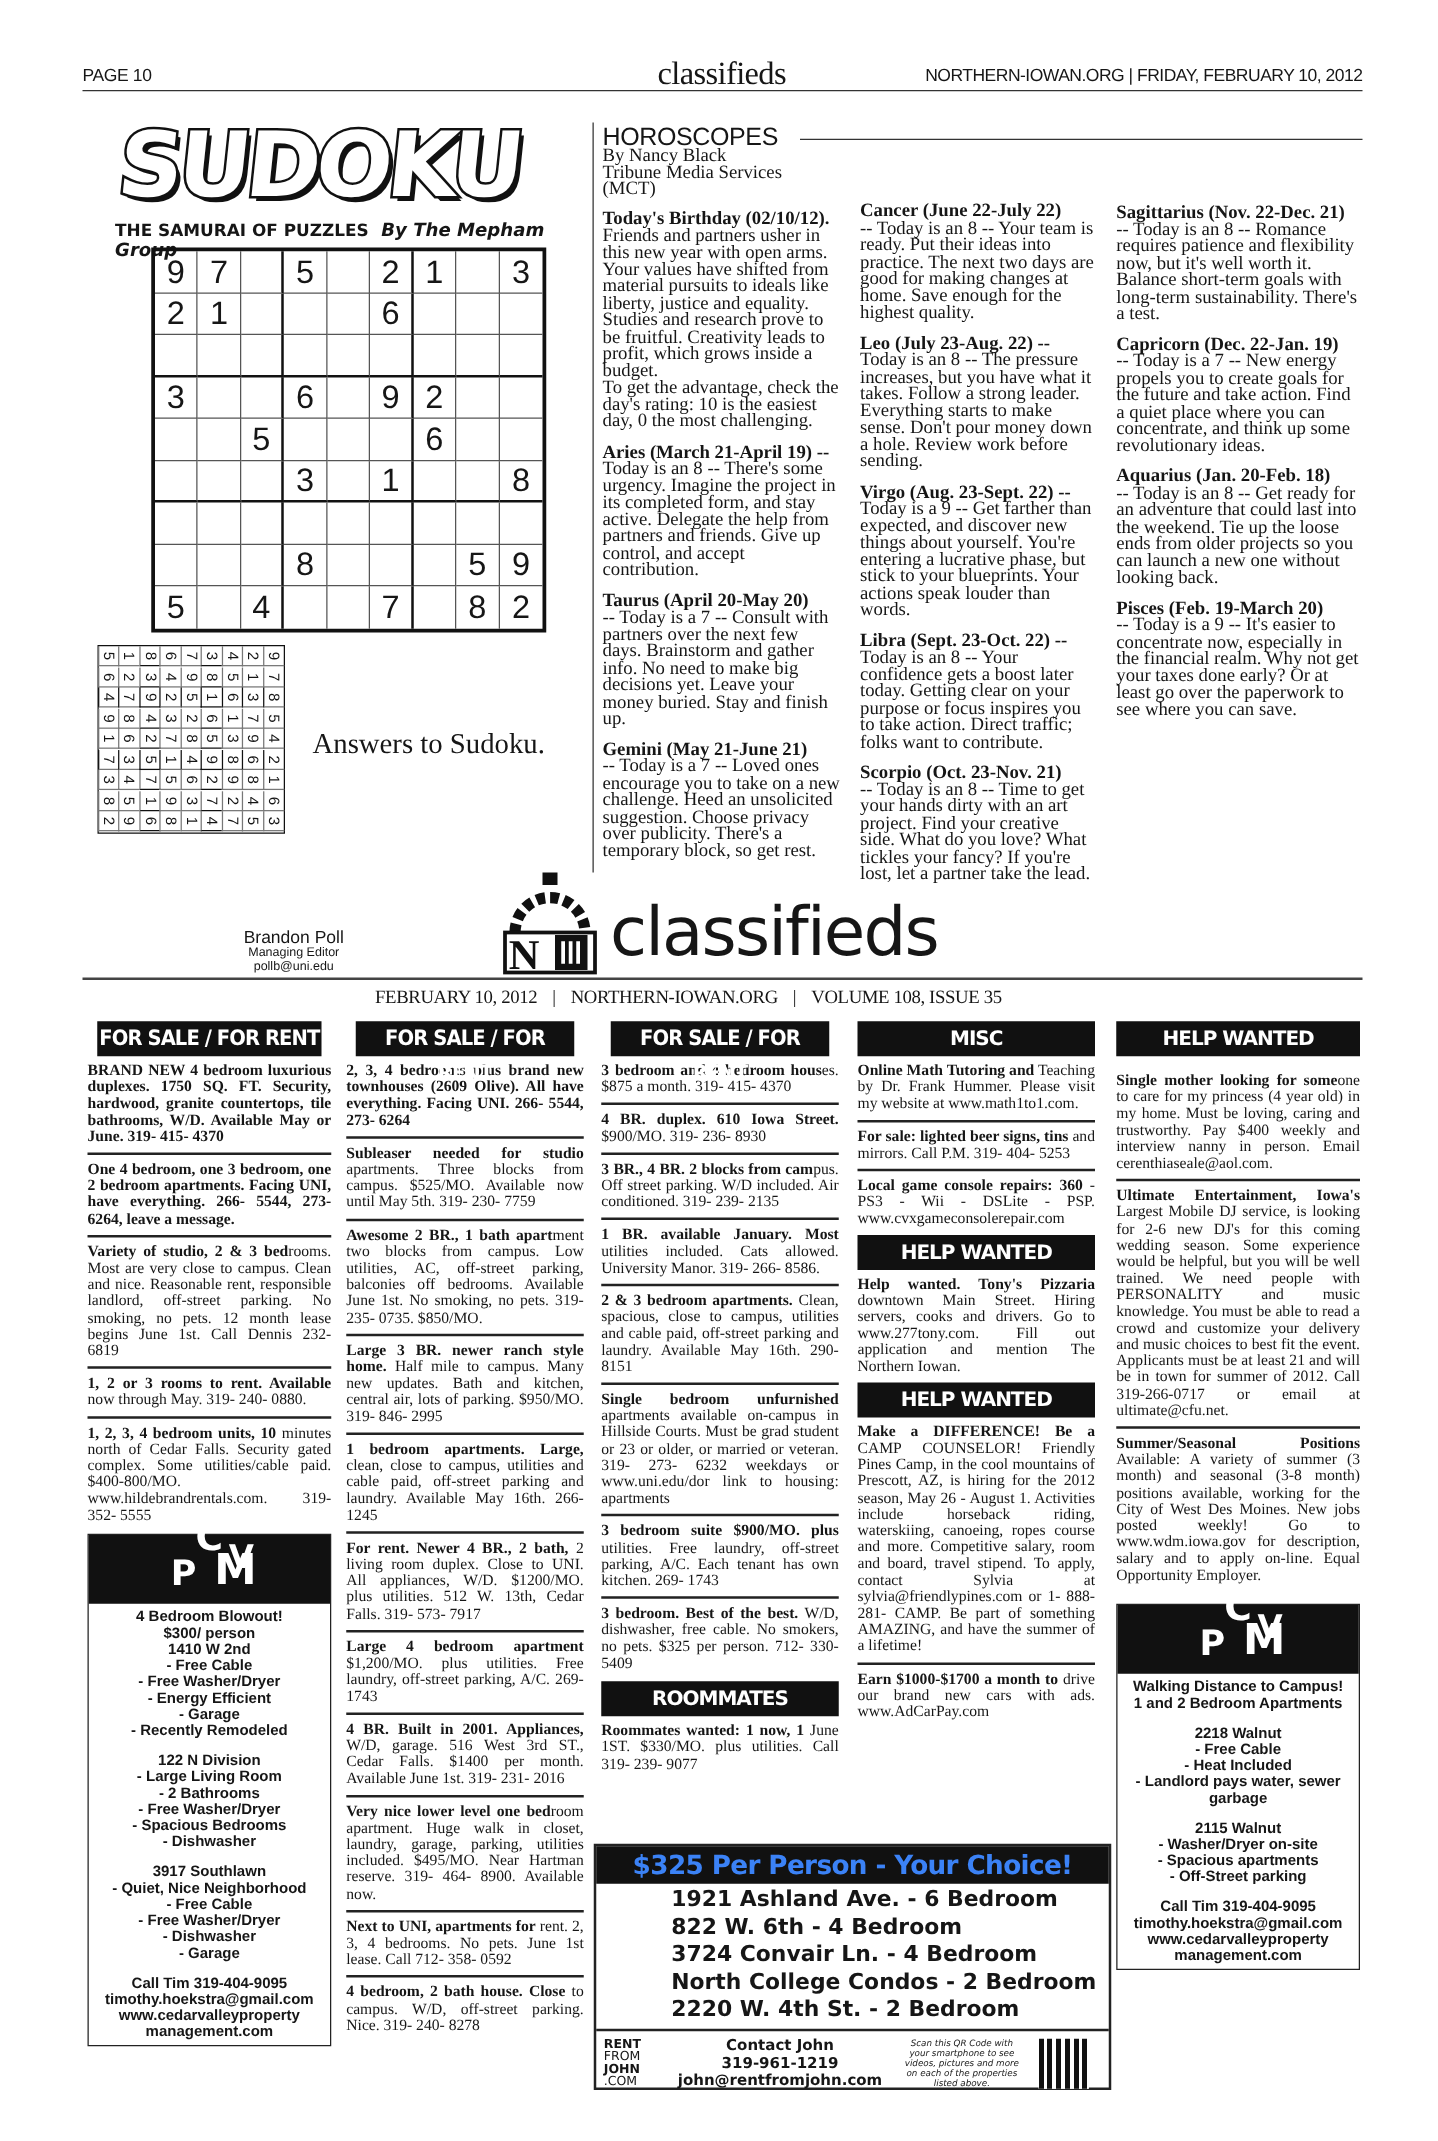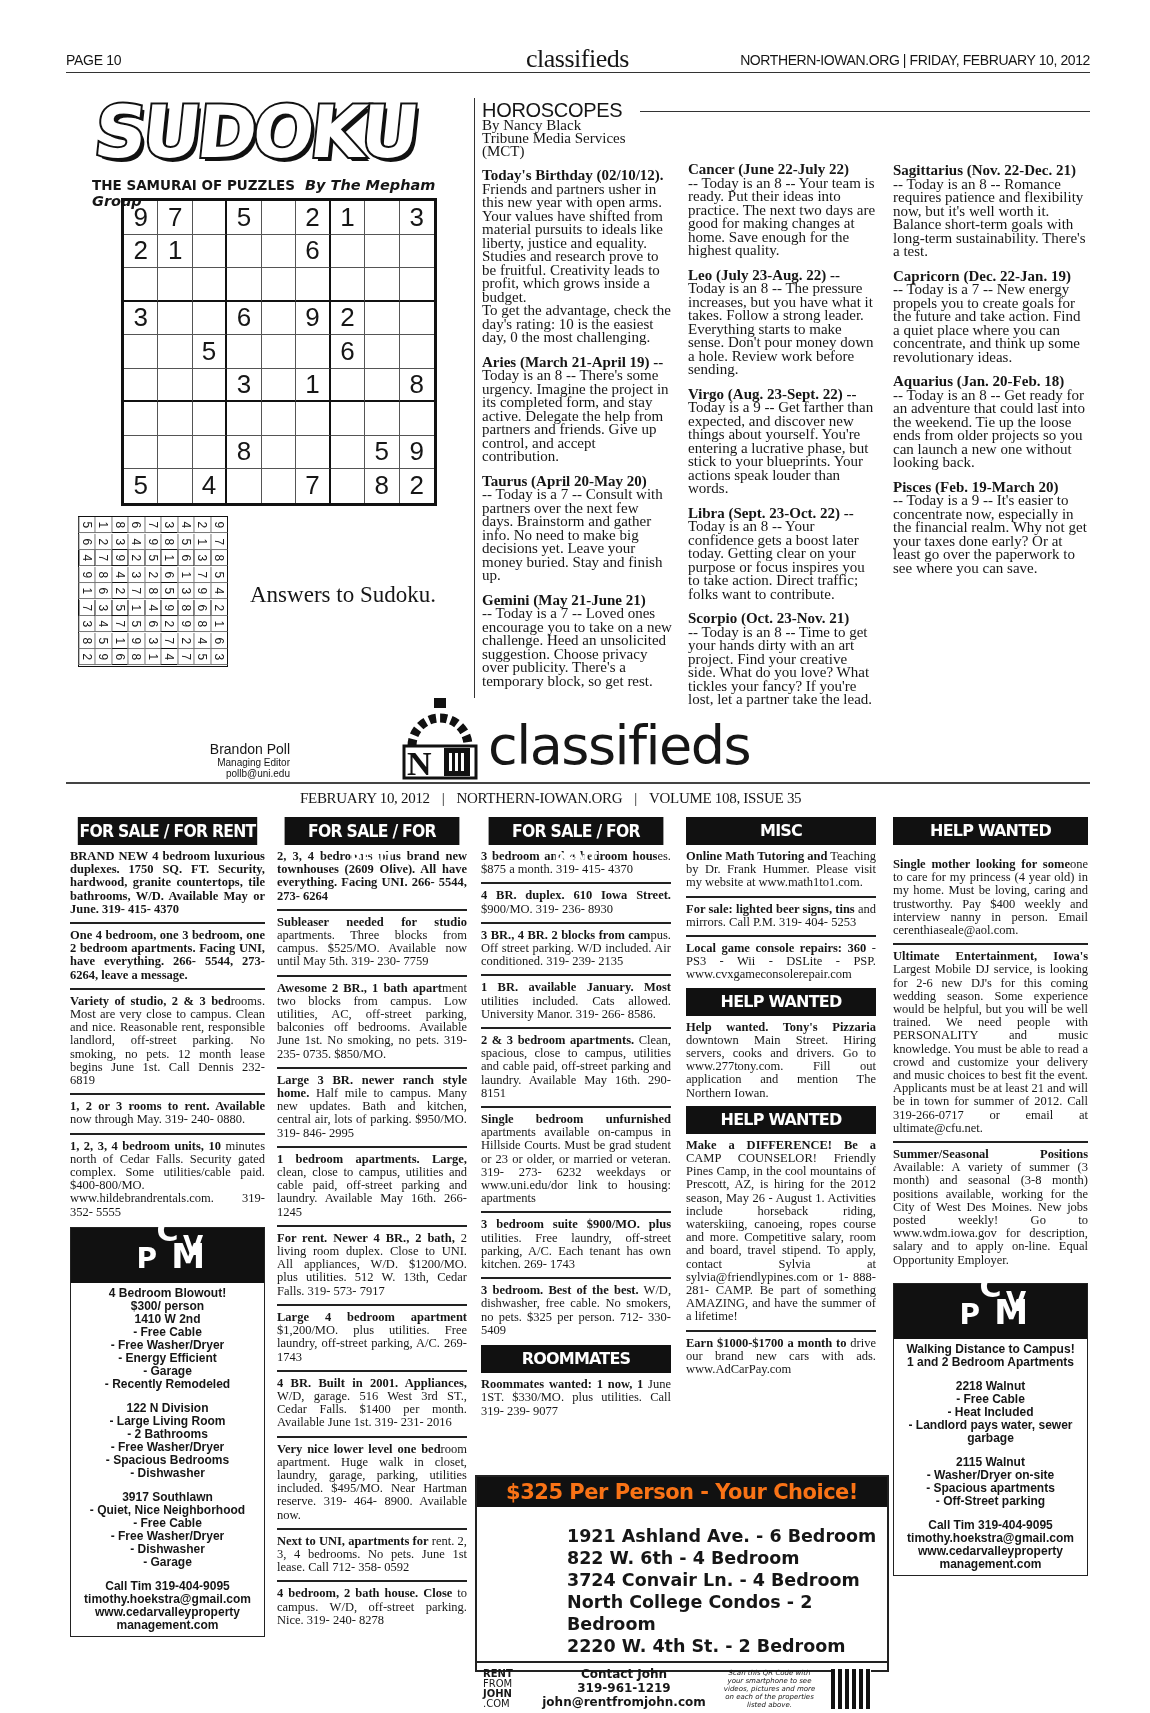--- a/index.html
+++ b/index.html
@@ -27,21 +27,21 @@
   .ans .c.bb{border-bottom:1.5px solid #111;}
   .ans-caption{left:250px;top:582px;font-size:23px;}
   
   .horo-rule{left:474px;top:98px;width:1px;height:600px;background:#333;}
   .horo-title{left:482px;top:99px;font-family:"Liberation Sans",sans-serif;font-size:20px;letter-spacing:-.3px;}
   .horo-line{left:640px;top:111px;width:450px;height:1px;background:#333;}
   .hcol{font-size:15px;line-height:13.5px;}
   .hcol p{margin:0 0 11px 0;}
   .hcol b{font-weight:bold;}
   
-  .editor{left:180px;top:741px;width:110px;text-align:right;font-family:"Liberation Sans",sans-serif;}
+  .editor{left:180px;top:741px;width:110px;text-align:center;font-family:"Liberation Sans",sans-serif;}
   .editor .n{font-size:14px;}
   .editor .r,.editor .e{font-size:10px;line-height:11px;}
   .logo-arch{left:400px;top:690px;width:80px;height:90px;}
   .logo-word{left:488px;top:715px;font-family:"DejaVu Sans",sans-serif;font-size:54px;letter-spacing:-1.5px;line-height:62px;}
   .mast-rule{left:66px;top:782px;width:1024px;height:1.5px;background:#444;}
   .mast-info{left:300px;top:790px;width:600px;font-size:15px;letter-spacing:-.3px;}
   .mast-info .sep{margin:0 12px;}
   
   .col{top:817px;width:190px;}
   .hdr{background:#111;color:#fff;font-family:"DejaVu Sans",sans-serif;font-weight:bold;font-size:17px;letter-spacing:-.8px;text-align:center;height:28px;line-height:28px;transform:scaleX(.92);transform-origin:center;}
@@ -49,22 +49,22 @@
   .ad{font-size:12.5px;line-height:13.2px;text-align:justify;padding:5px 0 6px 0;border-bottom:2px solid #222;}
   .ad.nb{border-bottom:none;}
   .ad b{font-weight:bold;}
   .cvpm{border:1.5px solid #222;margin-top:2px;font-family:"Liberation Sans",sans-serif;font-weight:bold;font-size:12px;line-height:13px;text-align:center;}
   .cvpm .logo{background:#111;color:#fff;height:55px;position:relative;}
   .cvpm .logo span{position:absolute;font-family:"DejaVu Sans",sans-serif;font-weight:bold;}
   .cvpm .body{padding:4px 2px 4px 2px;}
   .cvpm .gap{height:11px;}
   
   .rfj{left:475px;top:1475px;width:410px;height:193px;border:2px solid #222;}
-  .rfj .top{background:#111;color:#f97316;font-family:"DejaVu Sans",sans-serif;font-weight:bold;font-size:21px;text-align:center;height:30px;line-height:30px;letter-spacing:-.5px;}
-  .rfj .list{padding:2px 0 4px 90px;font-family:"DejaVu Sans",sans-serif;font-weight:bold;font-size:17.5px;line-height:22px;border-bottom:2px solid #222;margin-top:16px;}
+  .rfj .top{background:#111;color:#3b82f6;font-family:"DejaVu Sans",sans-serif;font-weight:bold;font-size:21px;text-align:center;height:30px;line-height:30px;letter-spacing:-.5px;}
+  .rfj .list{padding:2px 0 4px 60px;font-family:"DejaVu Sans",sans-serif;font-weight:bold;font-size:17.5px;line-height:22px;border-bottom:2px solid #222;}
   .rfj .foot{position:relative;height:52px;}
   .qr{position:absolute;right:16px;top:6px;width:40px;height:40px;background:
       repeating-linear-gradient(90deg,#111 0 4px,#fff 4px 7px),#fff;}
 </style>
 </head>
 <body>
 
 <div class="abs topbar">
   <span class="abs pg">PAGE 10</span>
   <span class="abs sect">classifieds</span>

